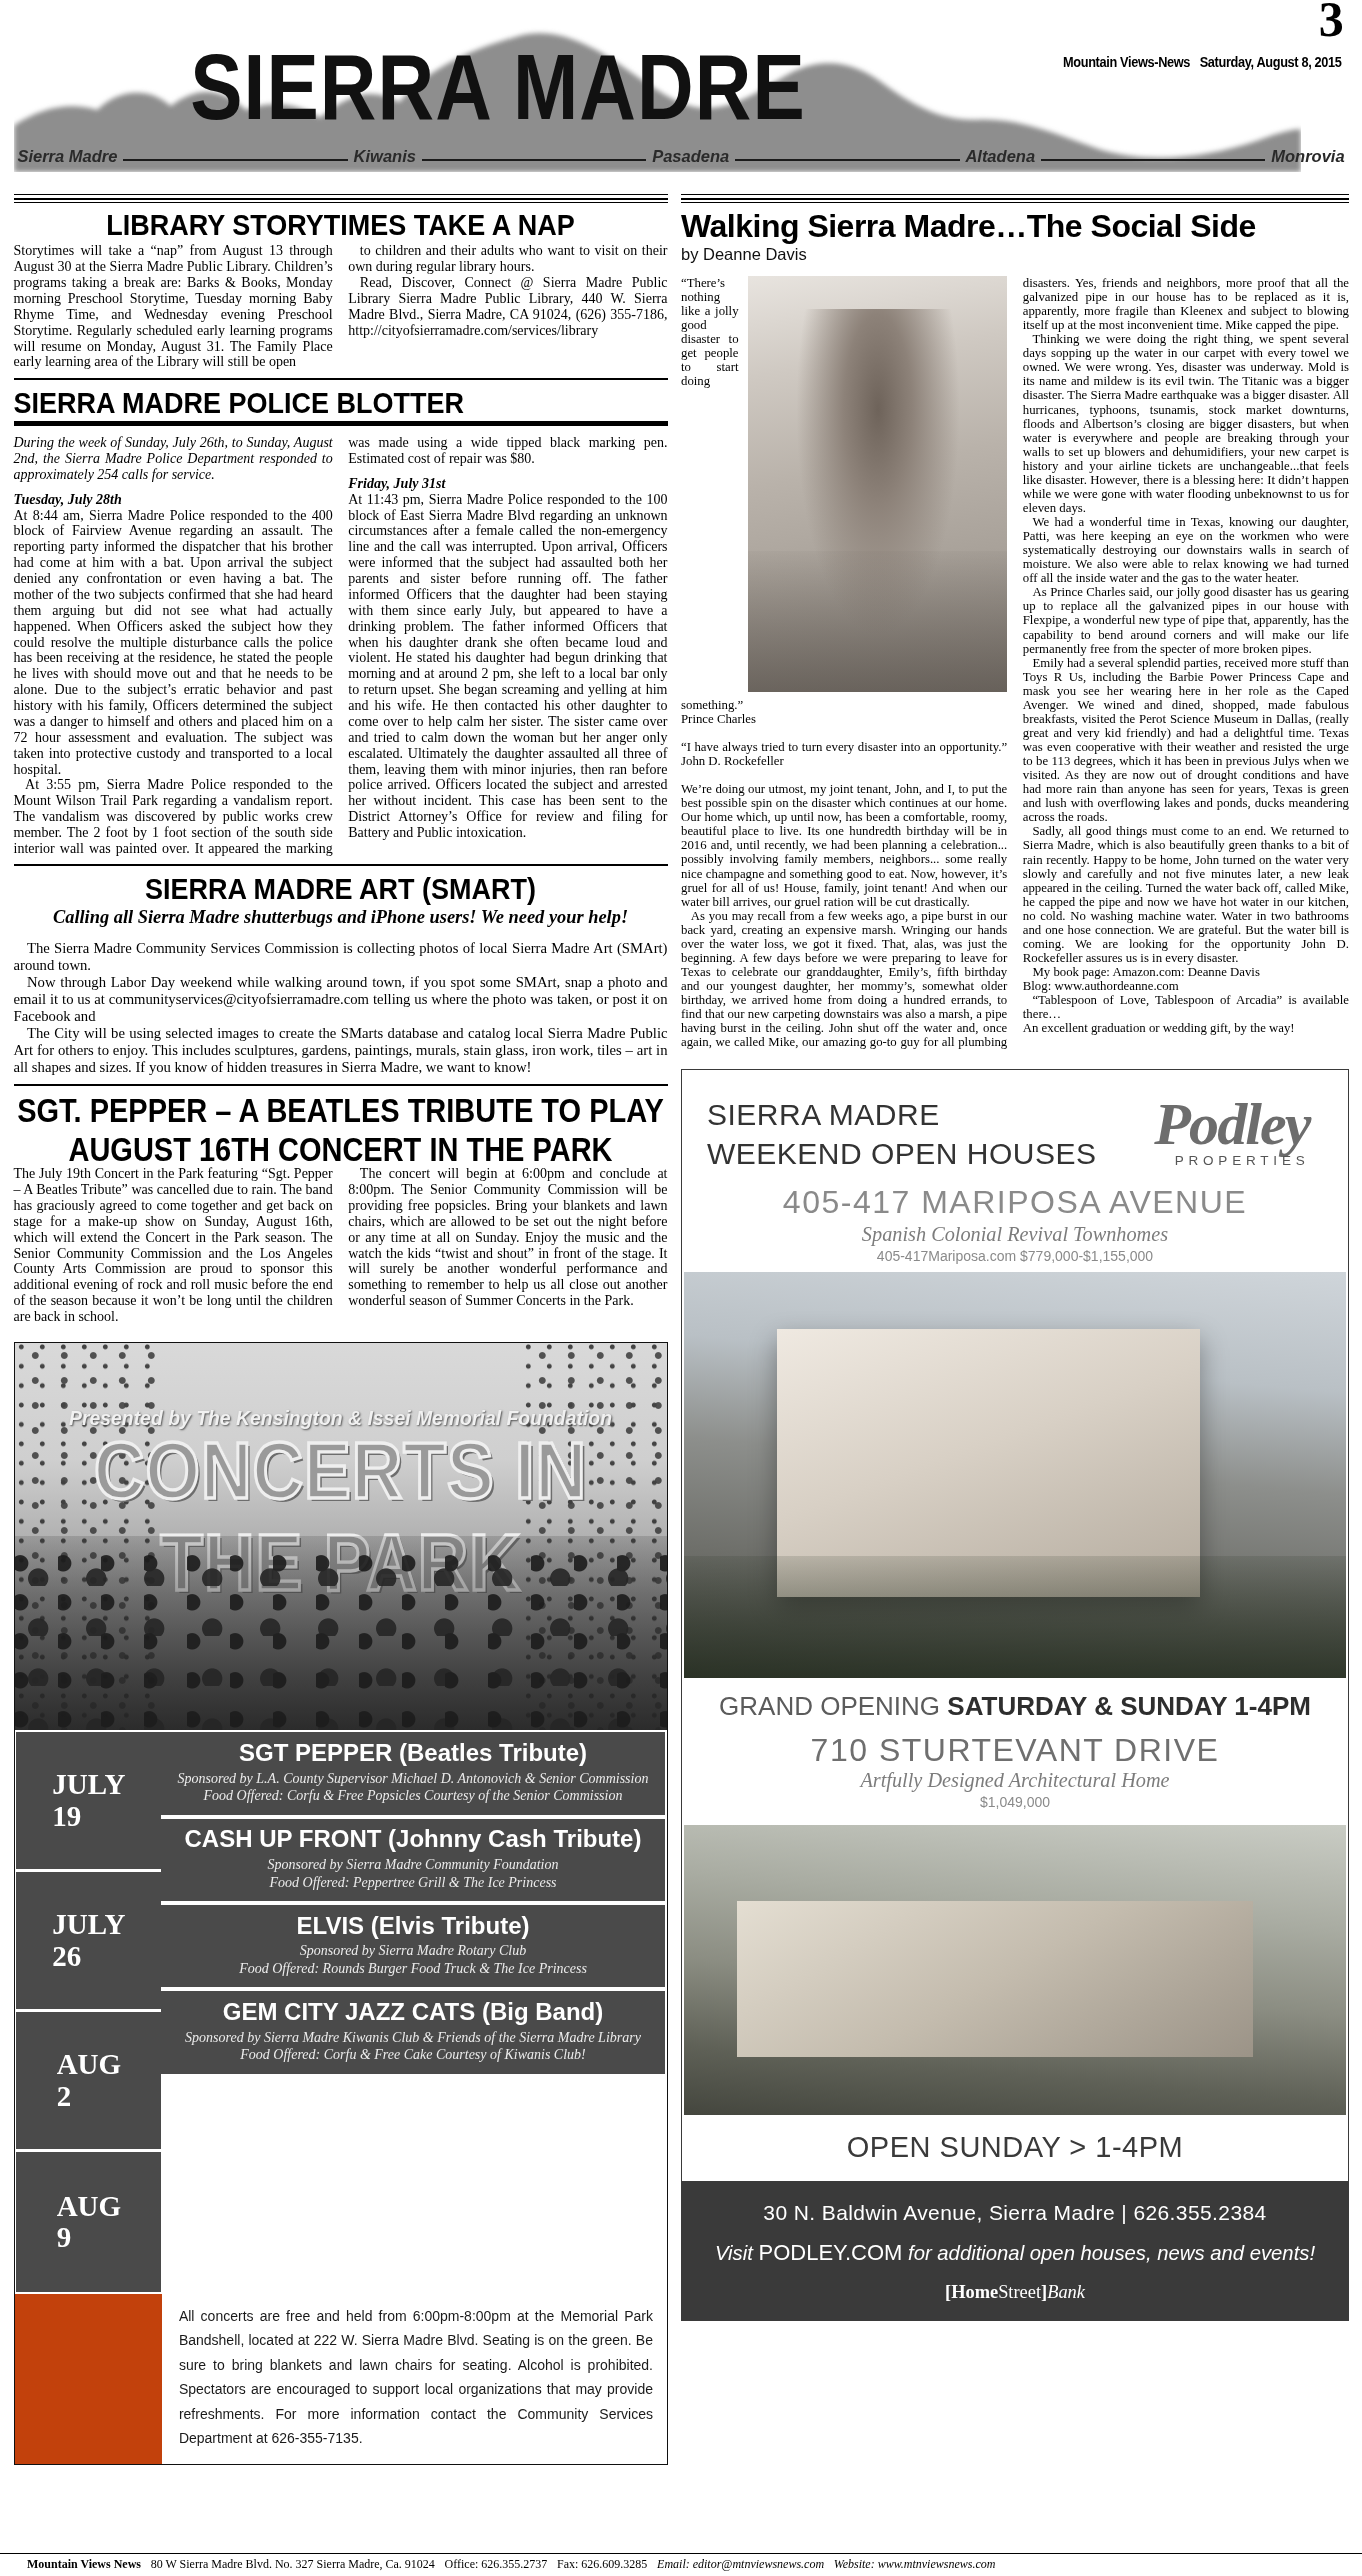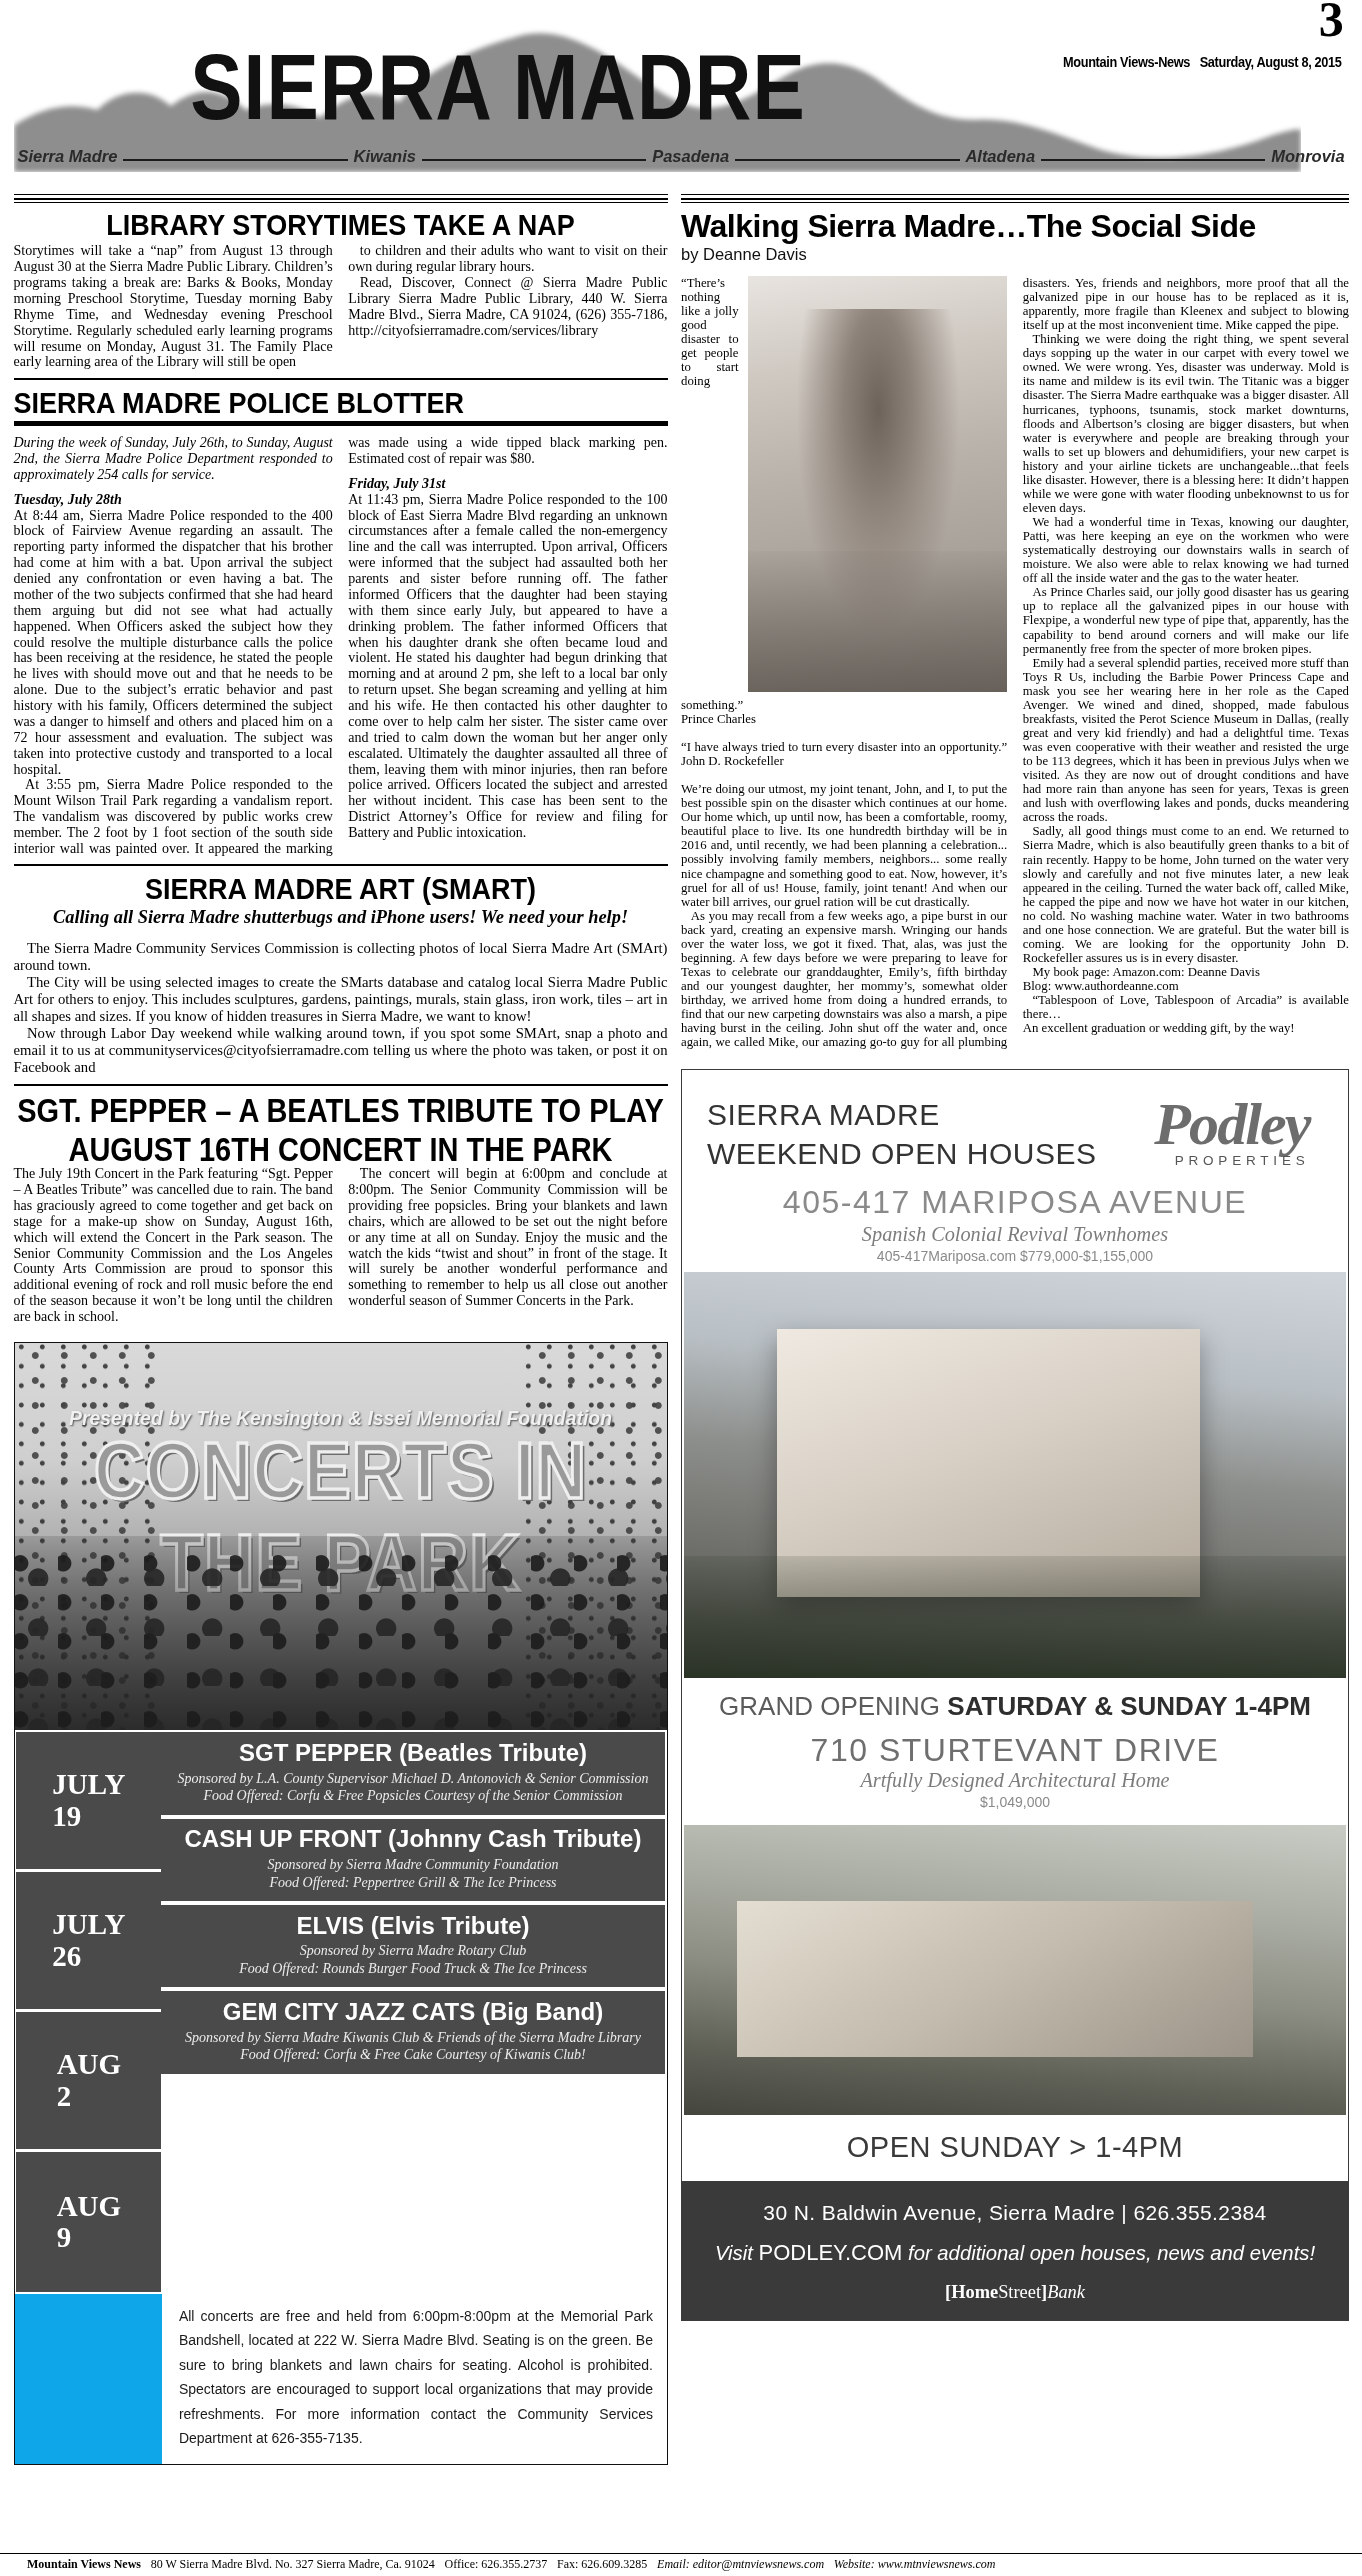--- a/index.html
+++ b/index.html
@@ -117,21 +117,21 @@
   .photo-wrap .ph:before{
     content:""; position:absolute; left:14%; top:8%; width:72%; height:86%;
     background:radial-gradient(ellipse at 50% 28%, #6e635a 0%, #8d8279 26%, rgba(150,142,134,0) 62%);
   }
   .photo-wrap .ph:after{
     content:""; position:absolute; left:0; bottom:0; width:100%; height:34%;
     background:linear-gradient(180deg, rgba(90,84,78,0.05), rgba(70,64,58,0.55));
   }
 
   
-  .poster { border:1.9px solid #111; width:654px; margin-top:17.4px; background:#0ea5e9; }
+  .poster { border:1.9px solid #111; width:654px; margin-top:17.4px; background:#c2410c; }
   .poster-top { position:relative; height:387px; overflow:hidden;
     background:linear-gradient(180deg,#d9d9d9 0%,#cfcfcf 30%,#9d9d9d 64%,#7a7a7a 100%); }
   .poster-top .trees-l, .poster-top .trees-r {
     position:absolute; top:0; bottom:0; width:145px;
     background:radial-gradient(circle at 30% 20%, #2b2b2b 1.9px, transparent 2.9px) repeat,
                radial-gradient(circle at 70% 50%, #3a3a3a 2.9px, transparent 3.9px) repeat;
     background-size:21px 19.4px, 29px 25px;
     opacity:.85;
   }
   .poster-top .trees-l { left:0; }
@@ -326,22 +326,22 @@
           <p>At 11:43 pm, Sierra Madre Police responded to the 100 block of East Sierra Madre Blvd regarding an unknown circumstances after a female called the non-emergency line and the call was interrupted. Upon arrival, Officers were informed that the subject had assaulted both her parents and sister before running off. The father informed Officers that the daughter had been staying with them since early July, but appeared to have a drinking problem. The father informed Officers that when his daughter drank she often became loud and violent. He stated his daughter had begun drinking that morning and at around 2 pm, she left to a local bar only to return upset. She began screaming and yelling at him and his wife. He then contacted his other daughter to come over to help calm her sister. The sister came over and tried to calm down the woman but her anger only escalated. Ultimately the daughter assaulted all three of them, leaving them with minor injuries, then ran before police arrived. Officers located the subject and arrested her without incident. This case has been sent to the District Attorney’s Office for review and filing for Battery and Public intoxication.</p>
         </div>
       </section>
 
       <section>
         <div class="thin-rule"></div>
         <h1 class="sec-head">SIERRA MADRE ART (SMART)</h1>
         <div class="subhead-italic">Calling all Sierra Madre shutterbugs and iPhone users! We need your help!</div>
         <div class="onecol">
           <p class="ind">The Sierra Madre Community Services Commission is collecting photos of local Sierra Madre Art (SMArt) around town.</p>
+          <p class="ind">Now through Labor Day weekend while walking around town, if you spot some SMArt, snap a photo and email it to us at communityservices@cityofsierramadre.com telling us where the photo was taken, or post it on Facebook and</p>
           <p class="ind">The City will be using selected images to create the SMarts database and catalog local Sierra Madre Public Art for others to enjoy. This includes sculptures, gardens, paintings, murals, stain glass, iron work, tiles – art in all shapes and sizes. If you know of hidden treasures in Sierra Madre, we want to know!</p>
-          <p class="ind">Now through Labor Day weekend while walking around town, if you spot some SMArt, snap a photo and email it to us at communityservices@cityofsierramadre.com telling us where the photo was taken, or post it on Facebook and</p>
         </div>
       </section>
 
       <section>
         <div class="thin-rule"></div>
         <h1 class="sec-head big">
           <span>SGT. PEPPER – A BEATLES TRIBUTE TO PLAY</span><br>
           <span>AUGUST 16TH CONCERT IN THE PARK</span>
         </h1>
         <div class="twocol">

